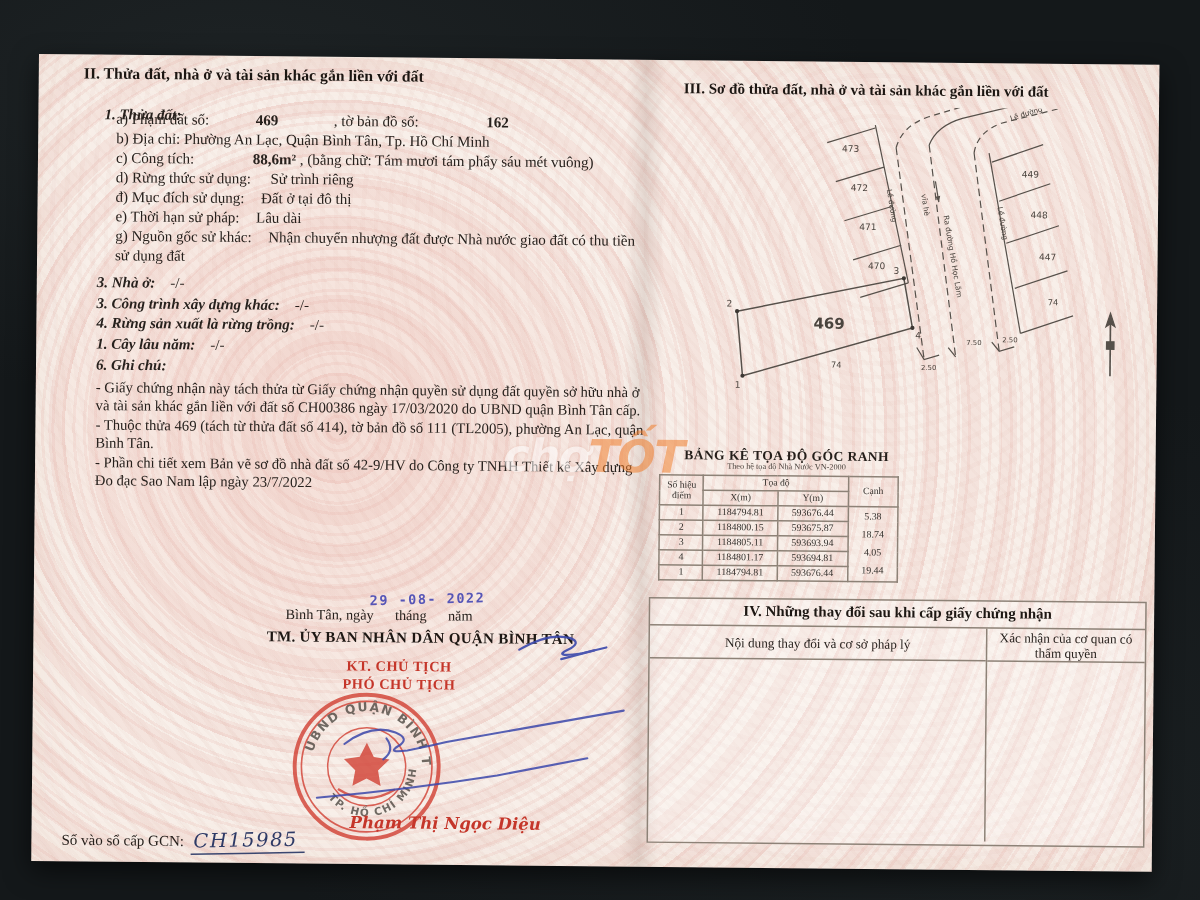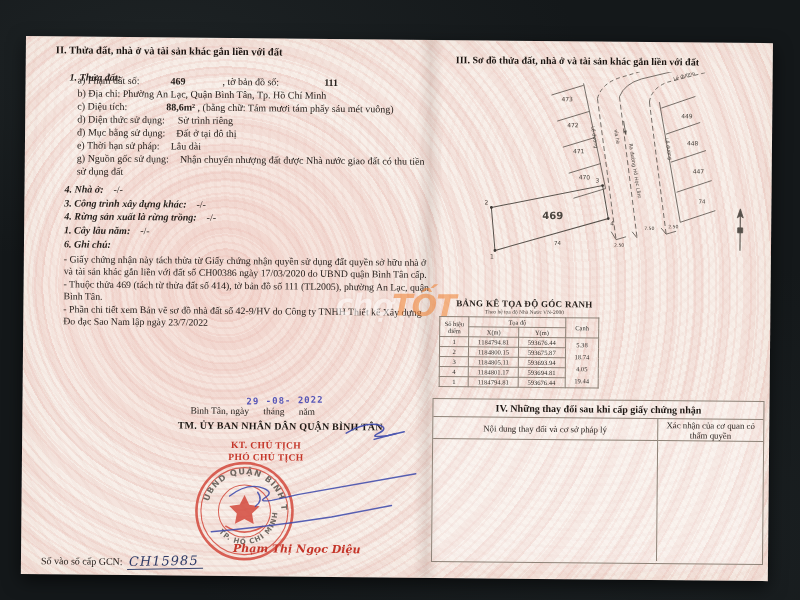--- a/index.html
+++ b/index.html
@@ -76,57 +76,57 @@
   <div class="abs bi ink" style="left:44px; top:35px; font-size:10px;">1. Thửa đất:</div>
 
   <div class="abs" style="left:52px; top:37px; width:352px;">
     <div class="item">
       <span>a) Phạm đất số:</span>
       <span class="sp" style="width:26px;"></span>
       <span class="bold">469</span>
       <span class="sp" style="width:32px;"></span>
       <span>, tờ bản đồ số:</span>
       <span class="sp" style="width:40px;"></span>
-      <span class="bold">111</span>
+      <span class="bold">162</span>
     </div>
     <div class="item">
       <span>b) Địa chỉ:</span>
       <span>Phường An Lạc, Quận Bình Tân, Tp. Hồ Chí Minh</span>
     </div>
     <div class="item">
-      <span>c) Diệu tích:</span>
+      <span>c) Công tích:</span>
       <span class="sp" style="width:34px;"></span>
       <span class="bold">88,6m²</span>
       <span>, (bằng chữ: Tám mươi tám phẩy sáu mét vuông)</span>
     </div>
     <div class="item">
-      <span>d) Diện thức sử dụng:</span>
+      <span>d) Rừng thức sử dụng:</span>
       <span class="sp" style="width:8px;"></span>
       <span>Sử trình riêng</span>
     </div>
     <div class="item">
-      <span>đ) Mục bằng sử dụng:</span>
+      <span>đ) Mục đích sử dụng:</span>
       <span class="sp" style="width:6px;"></span>
       <span>Đất ở tại đô thị</span>
     </div>
     <div class="item">
       <span>e) Thời hạn sử pháp:</span>
       <span class="sp" style="width:6px;"></span>
       <span>Lâu dài</span>
     </div>
     <div class="item">
-      <span>g) Nguồn gốc sử dụng:</span>
+      <span>g) Nguồn gốc sử khác:</span>
       <span class="sp" style="width:6px;"></span>
       <span>Nhận chuyển nhượng đất được Nhà nước giao đất có thu tiền sử dụng đất</span>
     </div>
   </div>
 
   <div class="abs" style="left:40px; top:146px; width:370px;">
     <div class="item" style="line-height:13.5px;">
-      <span class="bi">4. Nhà ở:</span>
+      <span class="bi">3. Nhà ở:</span>
       <span class="sp" style="width:5px;"></span>
       <span>-/-</span>
     </div>
     <div class="item" style="line-height:13.5px;">
       <span class="bi">3. Công trình xây dựng khác:</span>
       <span class="sp" style="width:5px;"></span>
       <span>-/-</span>
     </div>
     <div class="item" style="line-height:13.5px;">
       <span class="bi">4. Rừng sản xuất là rừng trồng:</span>

